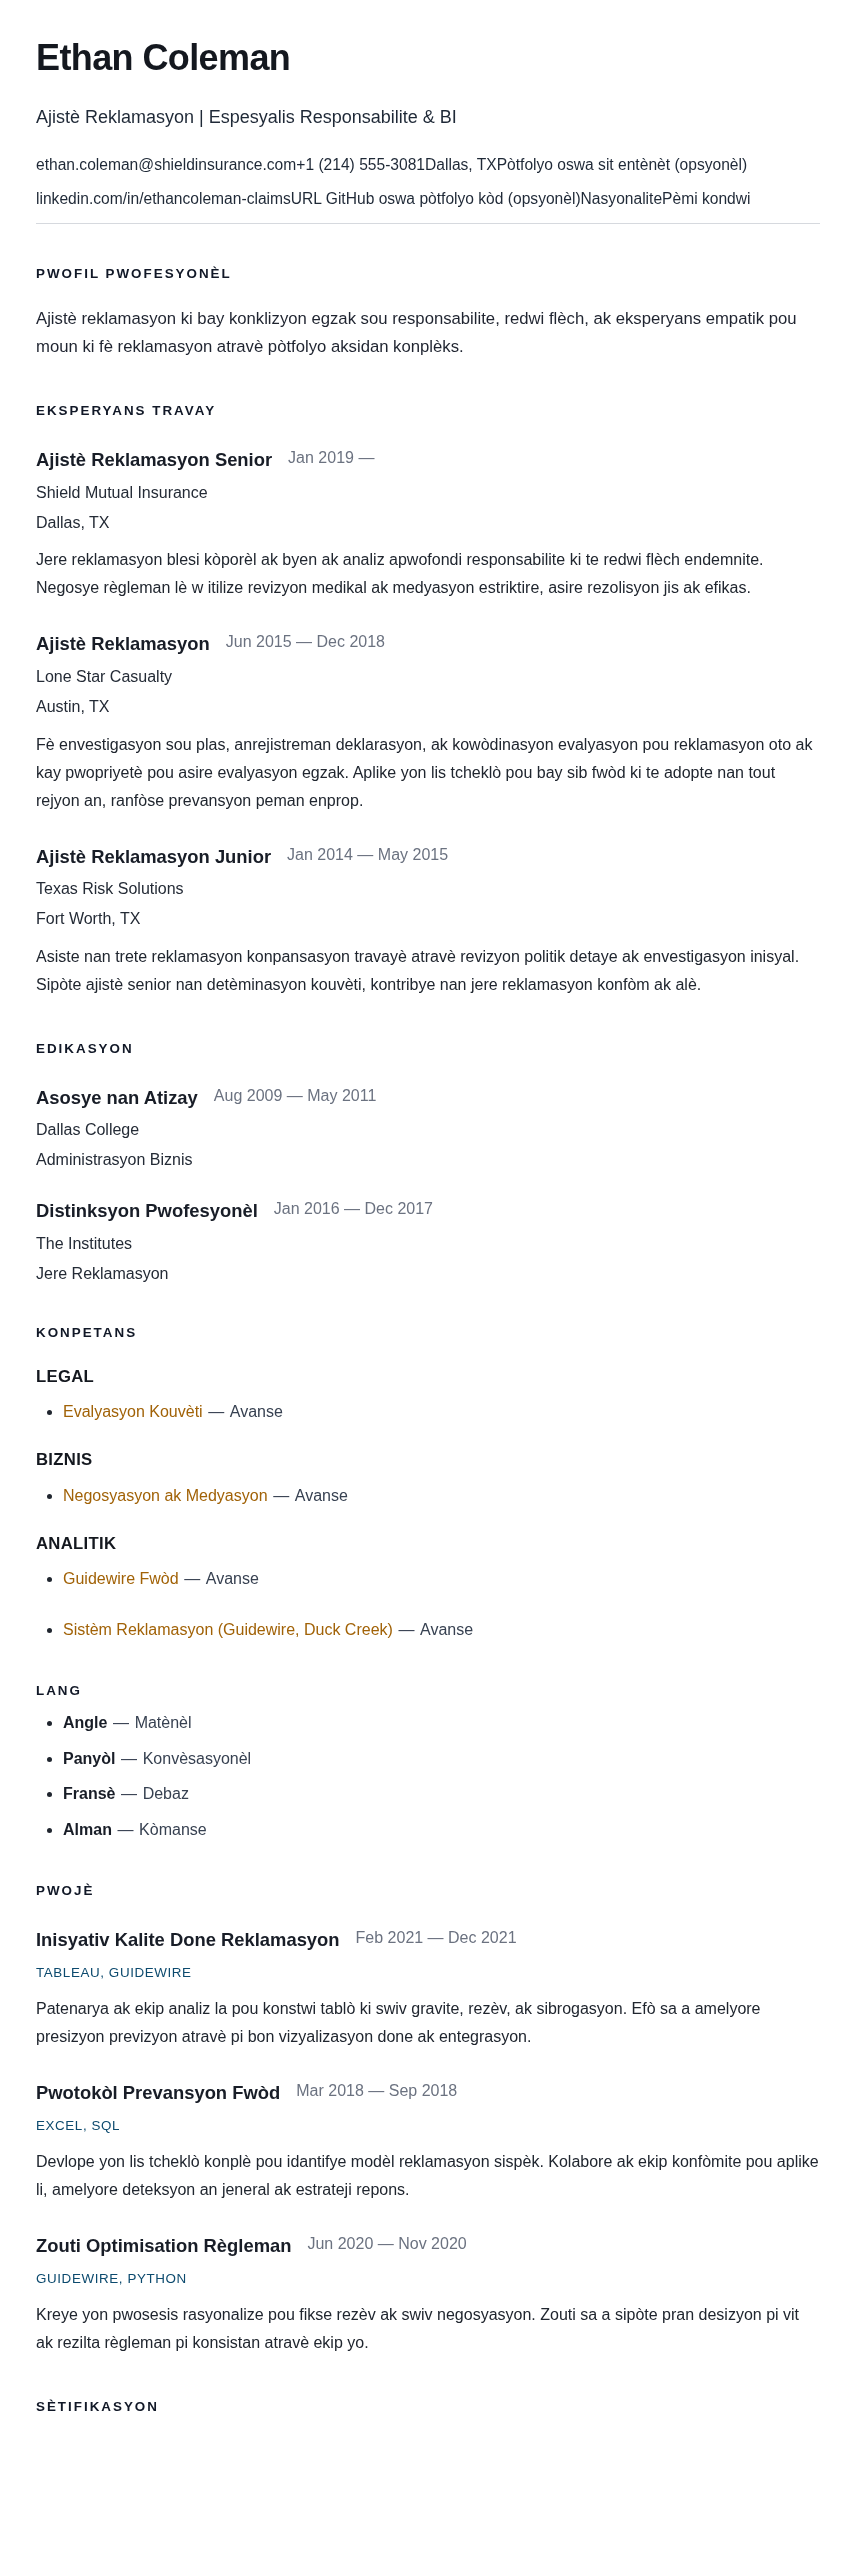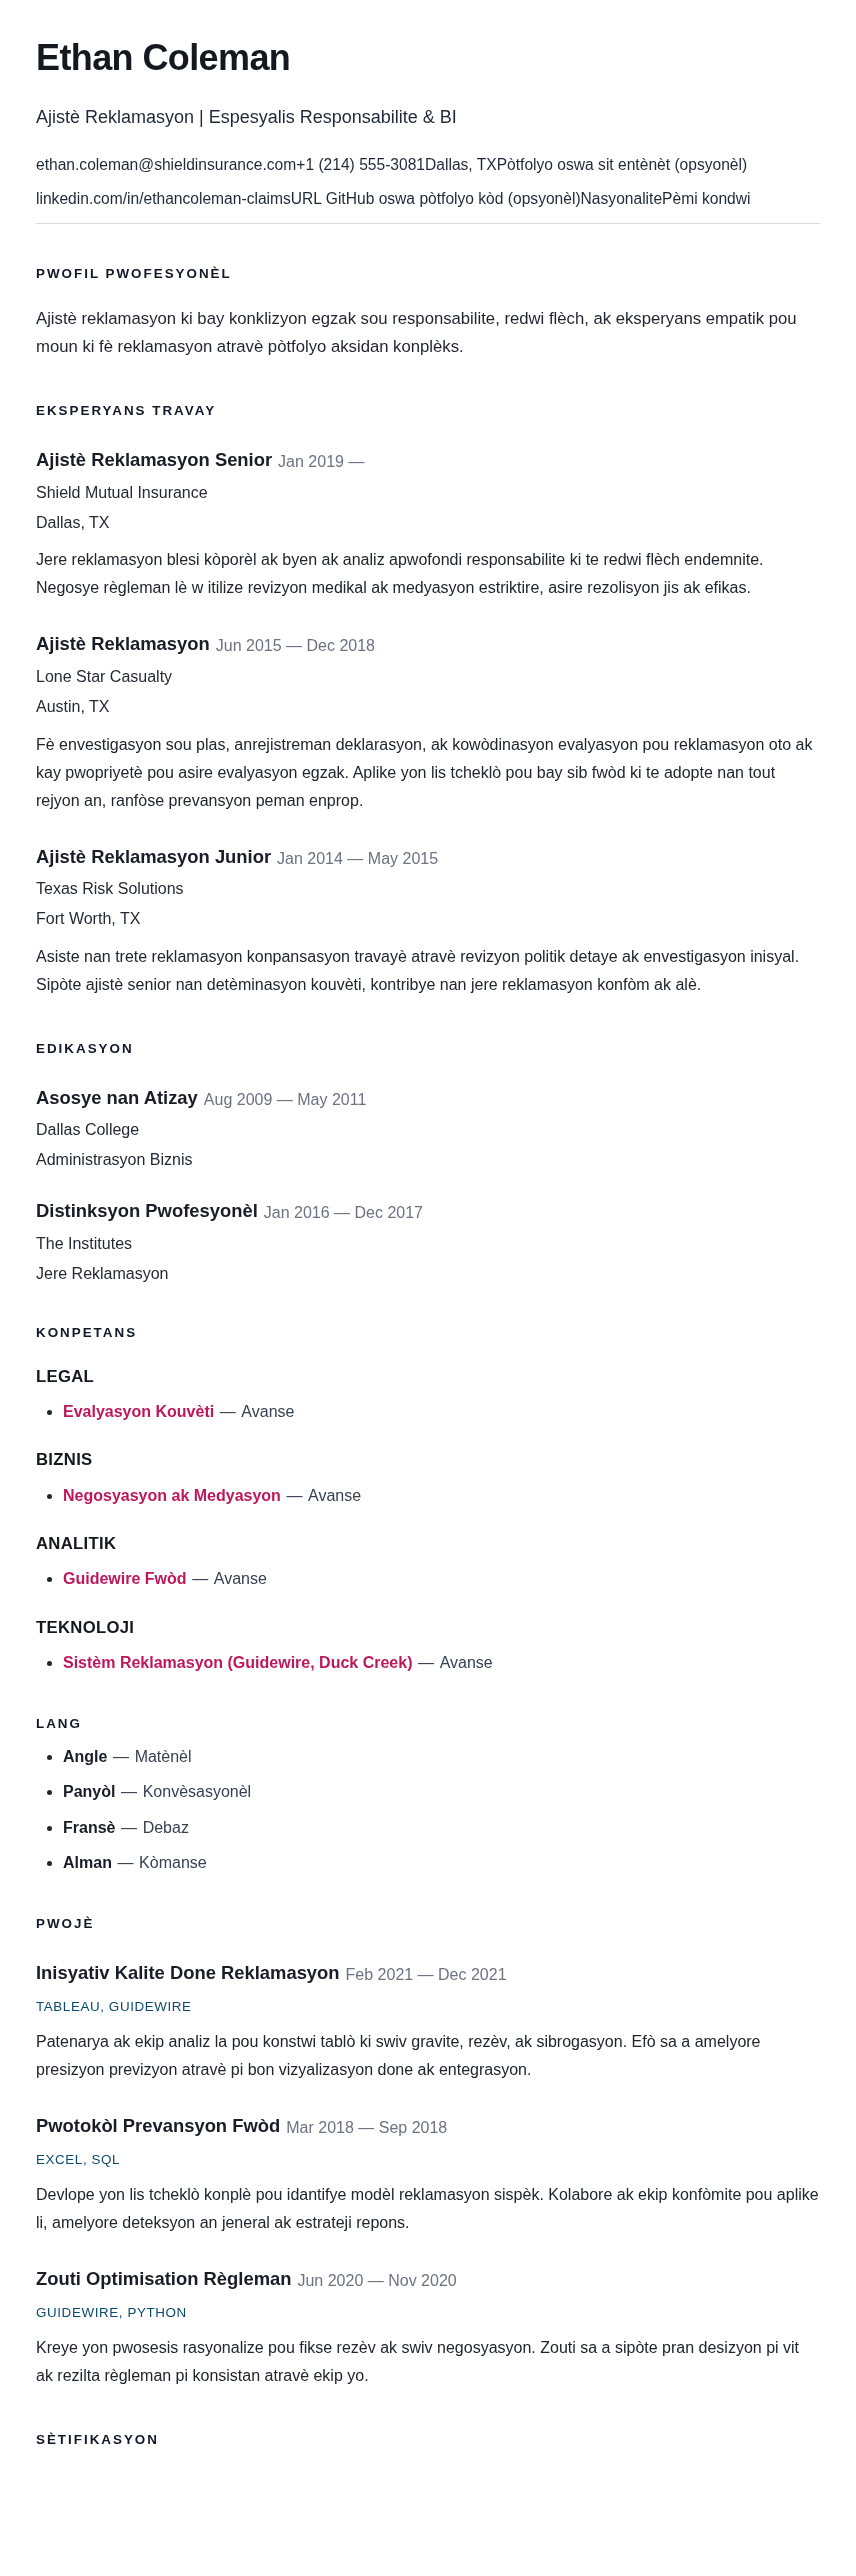--- a/index.html
+++ b/index.html
@@ -22,33 +22,33 @@
   
   .section { margin-top: 42px; }
   .section-heading {
     font-size: 13.4px; font-weight: 700; letter-spacing: 2px;
     color: #111827; text-transform: uppercase;
   }
   .profile-text { font-size: 16.7px; line-height: 1.7; margin-top: 23.4px; max-width: 783px; color: #1f2430; }
 
   
   .entry { margin-top: 31px; }
-  .entry-title-row { display: flex; align-items: flex-end; gap: 6px; }
+  .entry-title-row { display: flex; align-items: flex-start; gap: 16px; }
   .entry-title { font-size: 18.4px; font-weight: 700; color: #181d27; }
   .entry-date { font-size: 16px; font-weight: 400; color: #6b7280; white-space: nowrap; }
   .entry-line { font-size: 16px; color: #242b36; margin-top: 12.3px; }
   .entry-desc { font-size: 16px; line-height: 1.75; color: #20262f; margin-top: 14.5px; max-width: 785px; }
   .entry-sub { font-size: 13.4px; letter-spacing: 0.6px; color: #0c4a6e; margin-top: 14.5px; }
 
   
   .skill-group { margin-top: 27px; }
   .skill-category { font-size: 16.7px; font-weight: 700; color: #14181f; letter-spacing: 0.3px; }
   ul.bullets { margin: 13.4px 0 0 0; padding: 0 0 0 27px; list-style: disc; }
   ul.bullets li { font-size: 16px; color: #20262f; margin-top: 12.3px; line-height: 1.45; }
-  .item-name { font-weight: 700; color: #be185d; }
+  .item-name { font-weight: 400; color: #a16207; }
   .lang-name { font-weight: 600; color: #181d27; }
   .item-level { font-weight: 400; color: #374151; }
   .dash { margin: 0 5.6px; color: #374151; }
 </style>
 </head>
 <body>
 
 <div class="page">
 
   <header>
@@ -151,21 +151,20 @@
     </div>
 
     <div class="skill-group">
       <div class="skill-category">ANALITIK</div>
       <ul class="bullets">
         <li><span class="item-name">Guidewire Fwòd</span><span class="dash">—</span><span class="item-level">Avanse</span></li>
       </ul>
     </div>
 
     <div class="skill-group">
-      <div class="skill-category">TEKNOLOJI</div>
       <ul class="bullets">
         <li><span class="item-name">Sistèm Reklamasyon (Guidewire, Duck Creek)</span><span class="dash">—</span><span class="item-level">Avanse</span></li>
       </ul>
     </div>
   </section>
 
   <section class="section">
     <div class="section-heading">LANG</div>
     <ul class="bullets">
       <li><span class="lang-name">Angle</span><span class="dash">—</span><span class="item-level">Matènèl</span></li>

